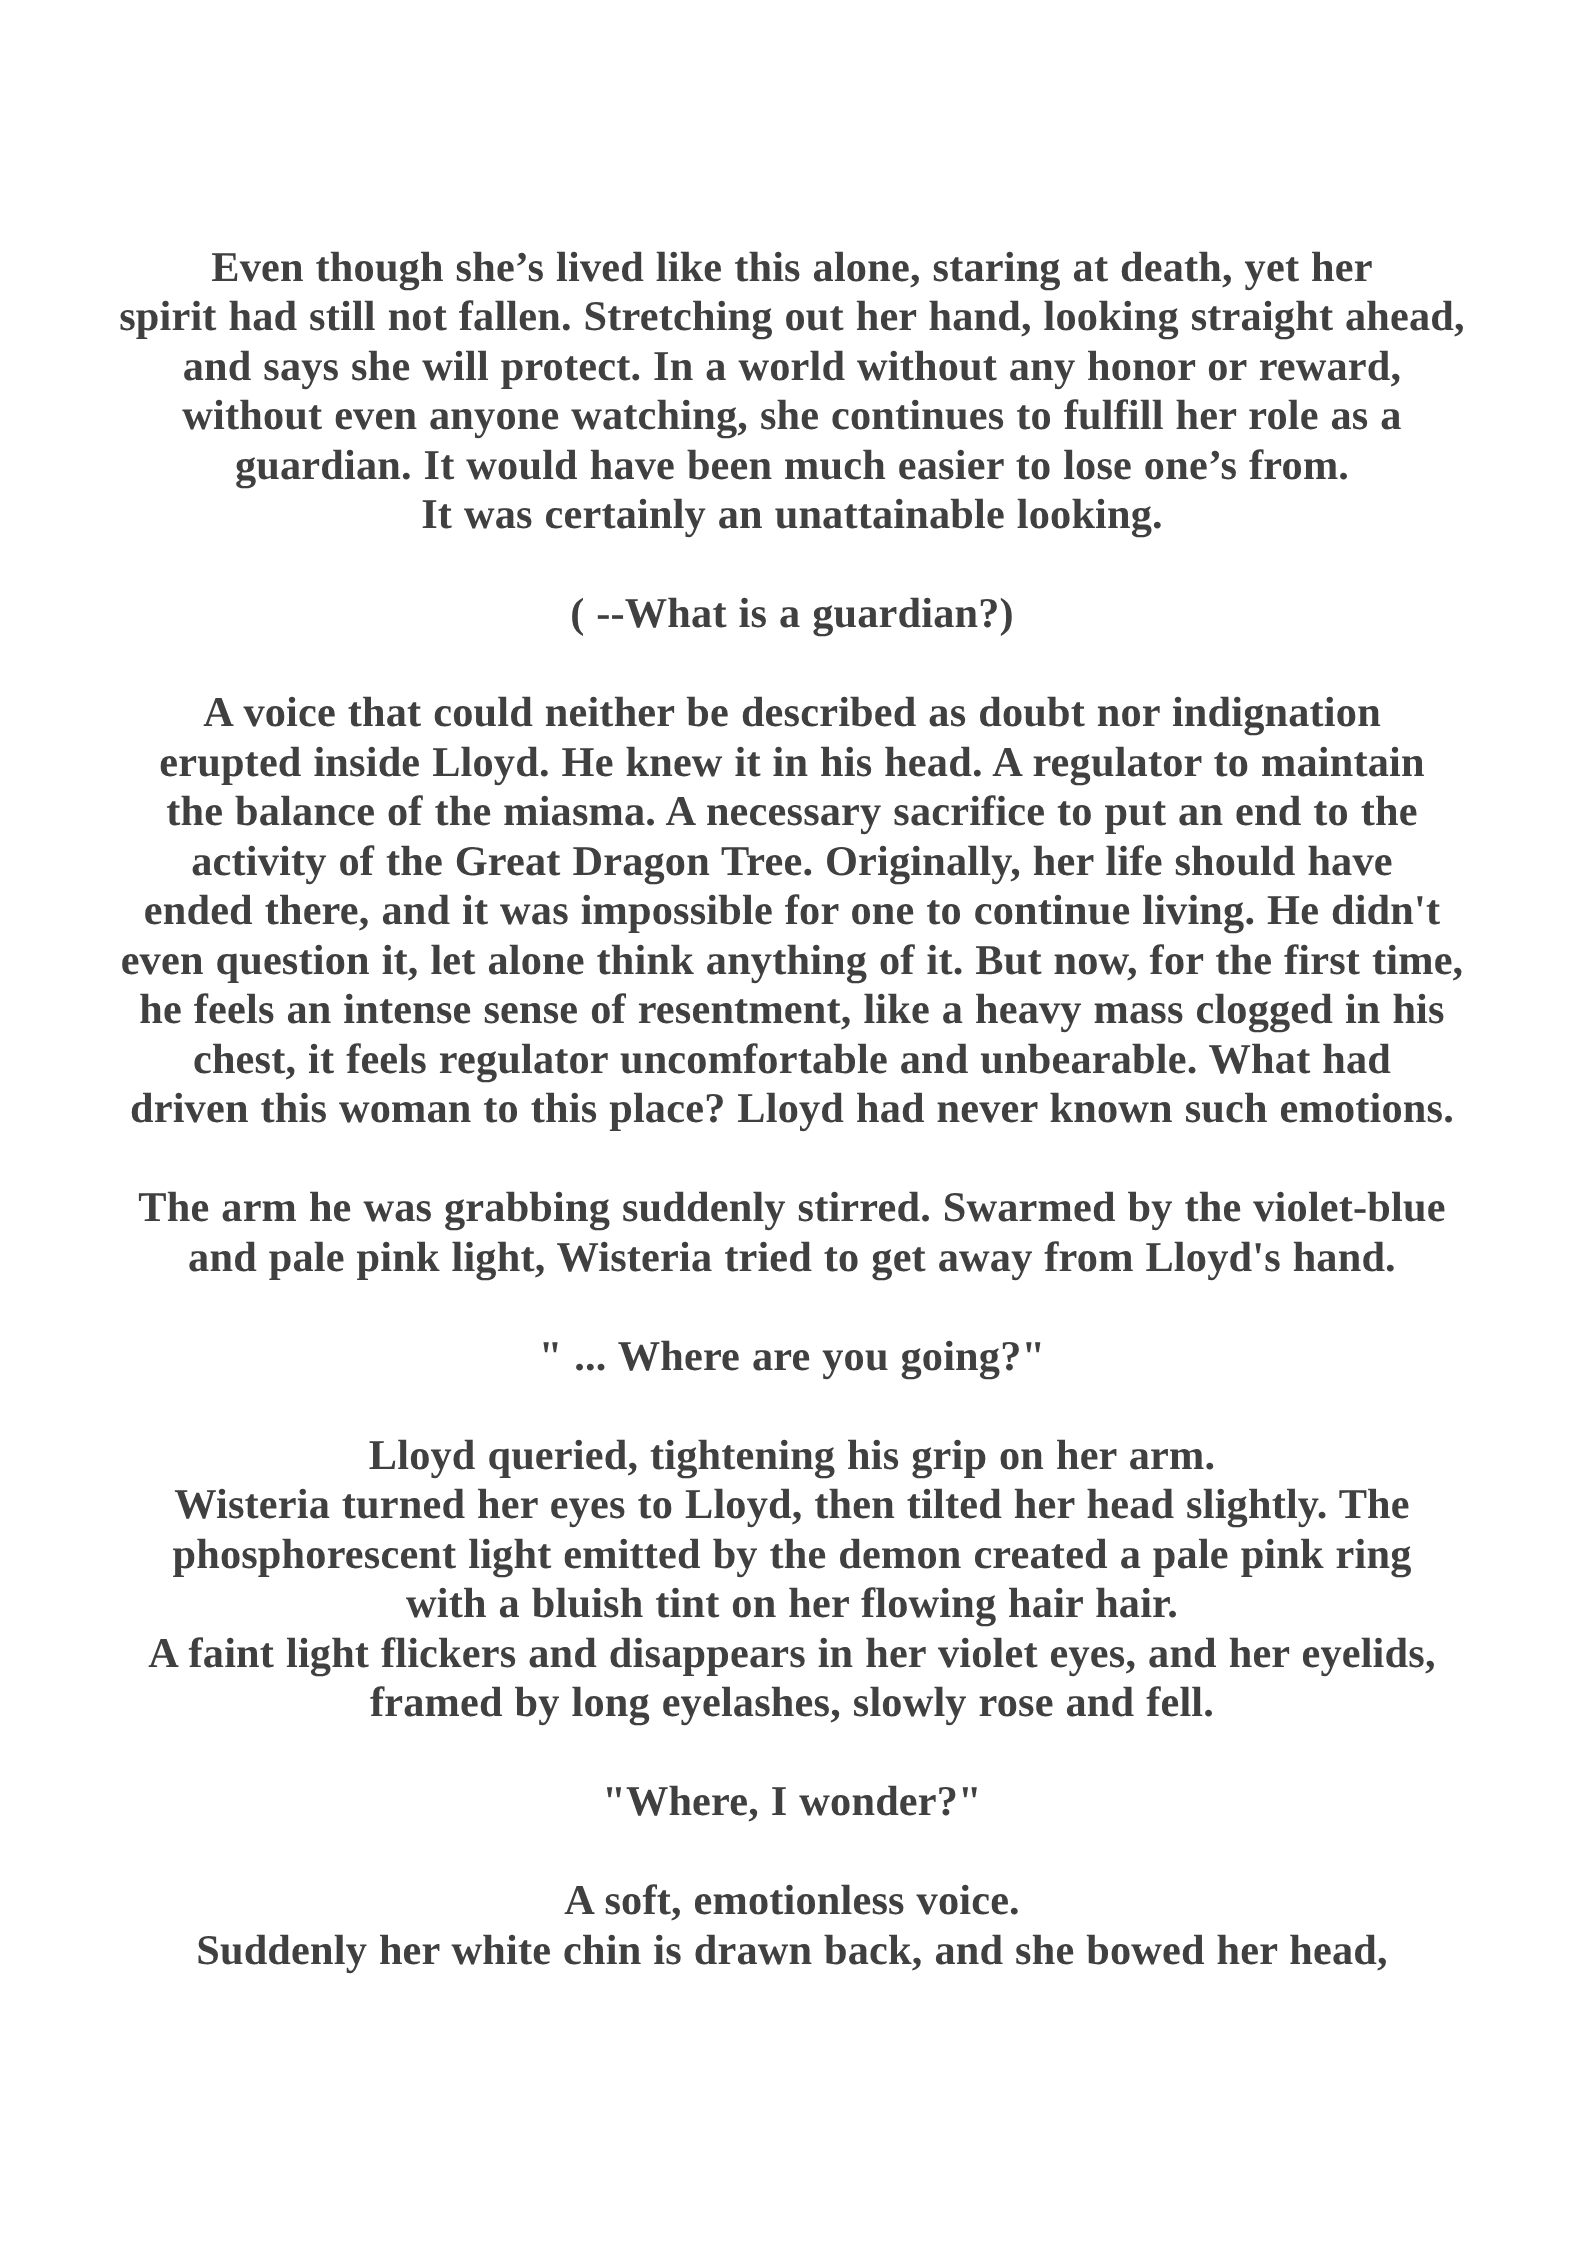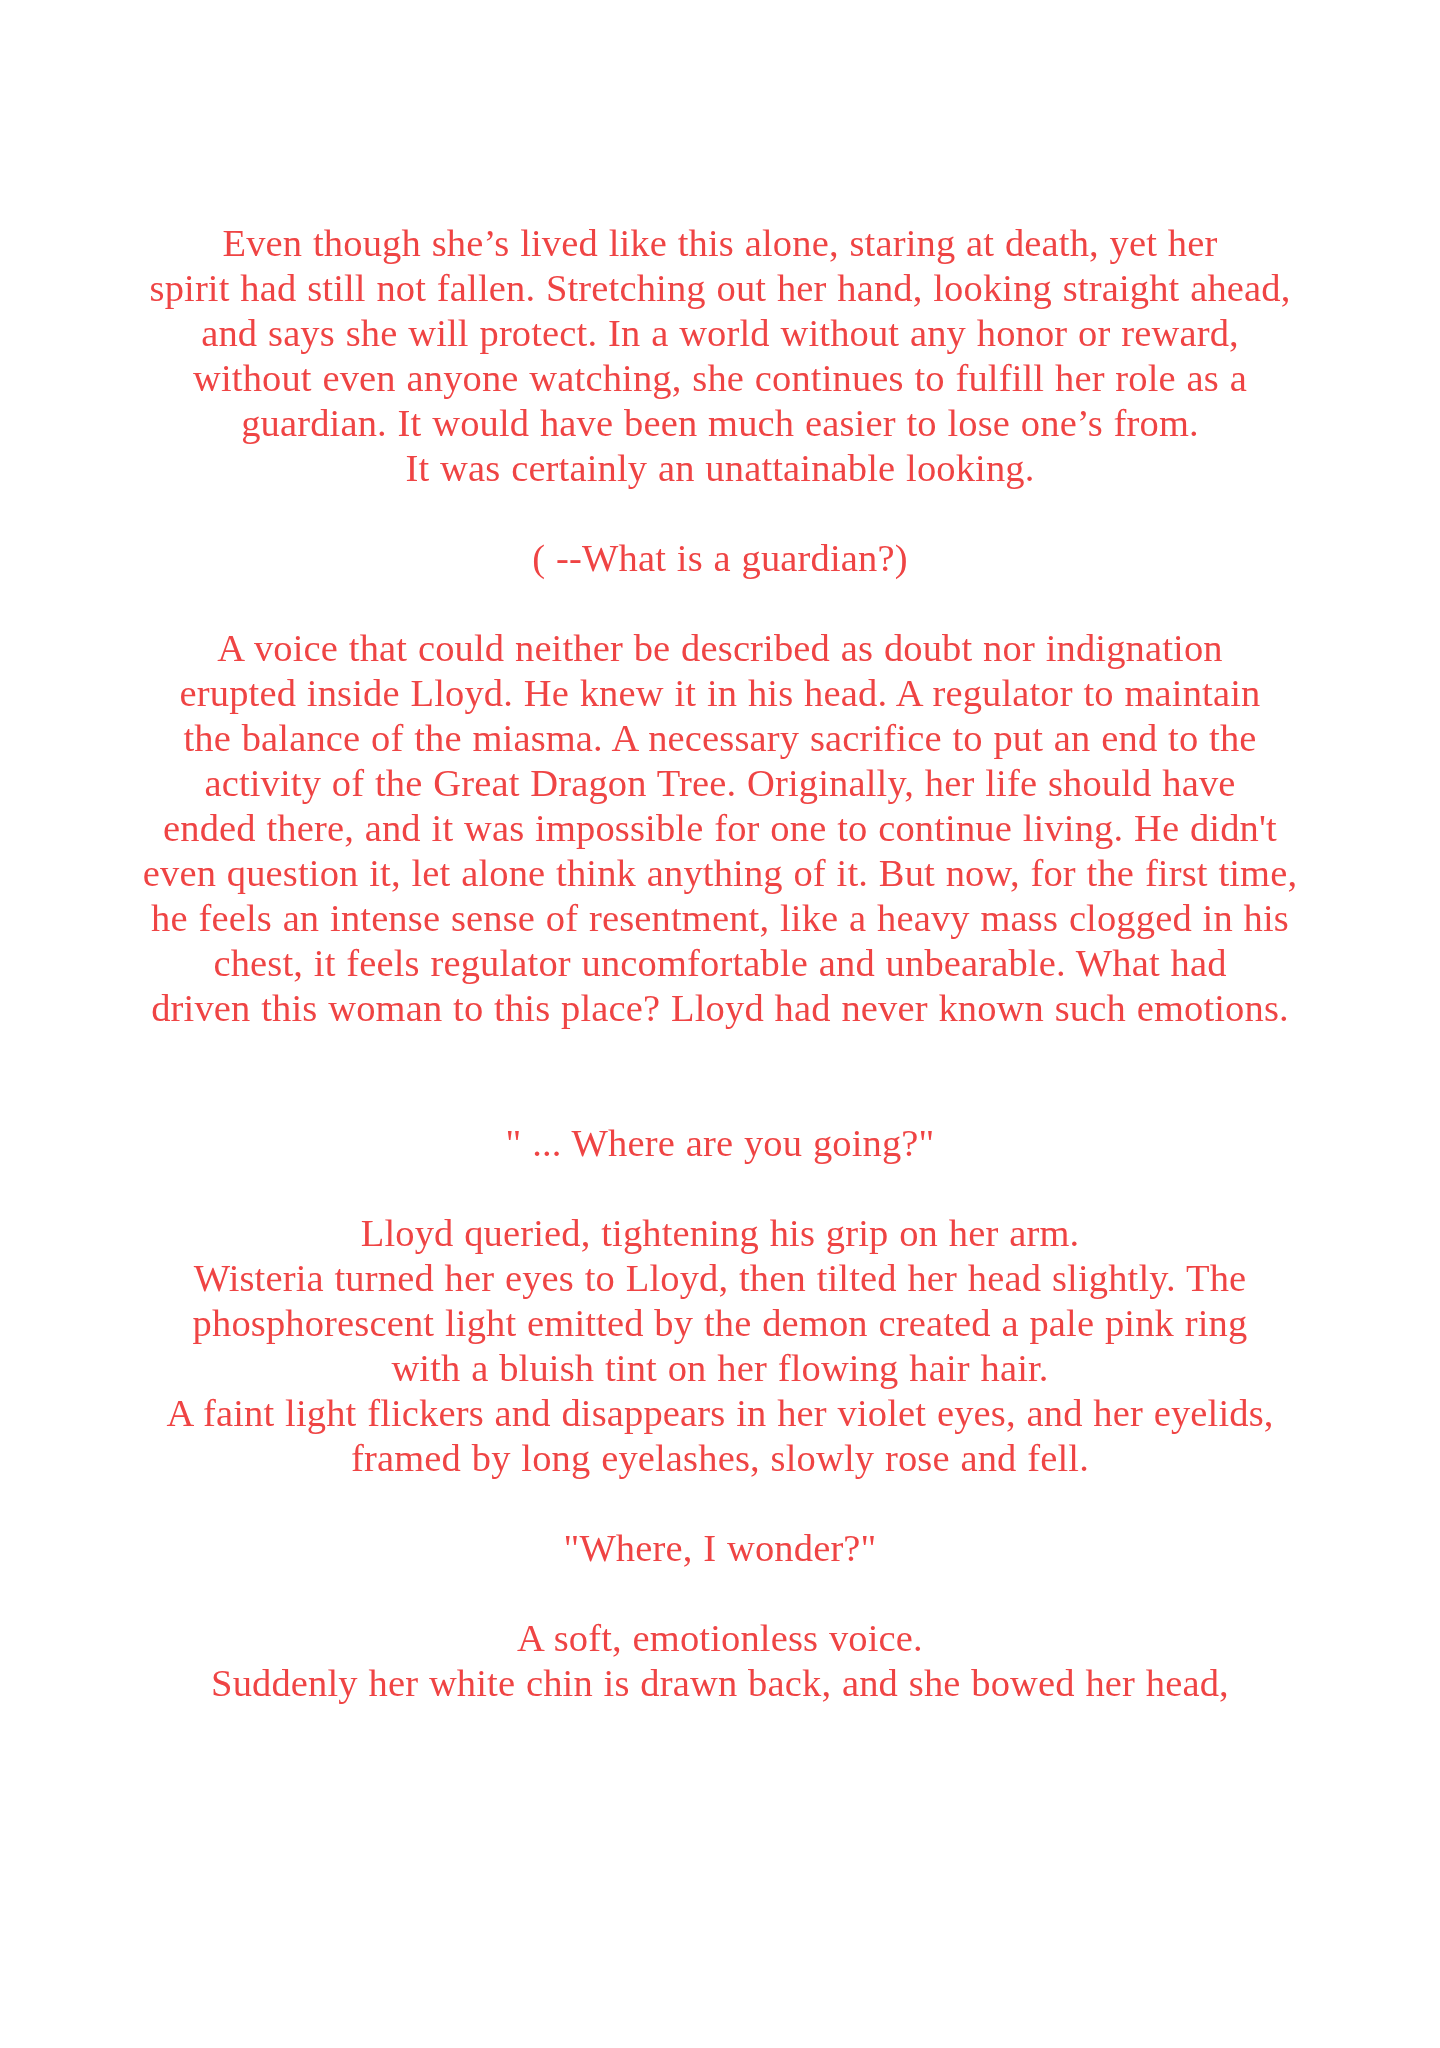--- a/index.html
+++ b/index.html
@@ -12,26 +12,27 @@
     height: 2048px;
     overflow: hidden;
     position: relative;
   }
   .page {
     position: absolute;
     left: 0;
     top: 221px;
     width: 1440px;
     text-align: center;
-    color: #ef4444;
+    color: #404040;
     font-family: "Liberation Serif", "DejaVu Serif", serif;
     font-size: 38.5px;
     line-height: 45px;
     letter-spacing: 0.15px;
     word-spacing: 1px;
+    font-weight: bold;
   }
   .para { margin: 0; padding: 0; }
   .line {
     display: block;
     height: 45px;
     white-space: nowrap;
   }
   .spacer { display: block; height: 45px; }
 </style>
 </head>
@@ -60,20 +61,24 @@
     <span class="line">the balance of the miasma. A necessary sacrifice to put an end to the</span>
     <span class="line">activity of the Great Dragon Tree. Originally, her life should have</span>
     <span class="line">ended there, and it was impossible for one to continue living. He didn't</span>
     <span class="line">even question it, let alone think anything of it. But now, for the first time,</span>
     <span class="line">he feels an intense sense of resentment, like a heavy mass clogged in his</span>
     <span class="line">chest, it feels regulator uncomfortable and unbearable. What had</span>
     <span class="line">driven this woman to this place? Lloyd had never known such emotions.</span>
   </div>
   <span class="spacer"></span>
 
+  <div class="para">
+    <span class="line">The arm he was grabbing suddenly stirred. Swarmed by the violet-blue</span>
+    <span class="line">and pale pink light, Wisteria tried to get away from Lloyd's hand.</span>
+  </div>
   <span class="spacer"></span>
 
   <div class="para">
     <span class="line">" ... Where are you going?"</span>
   </div>
   <span class="spacer"></span>
 
   <div class="para">
     <span class="line">Lloyd queried, tightening his grip on her arm.</span>
     <span class="line">Wisteria turned her eyes to Lloyd, then tilted her head slightly. The</span>

